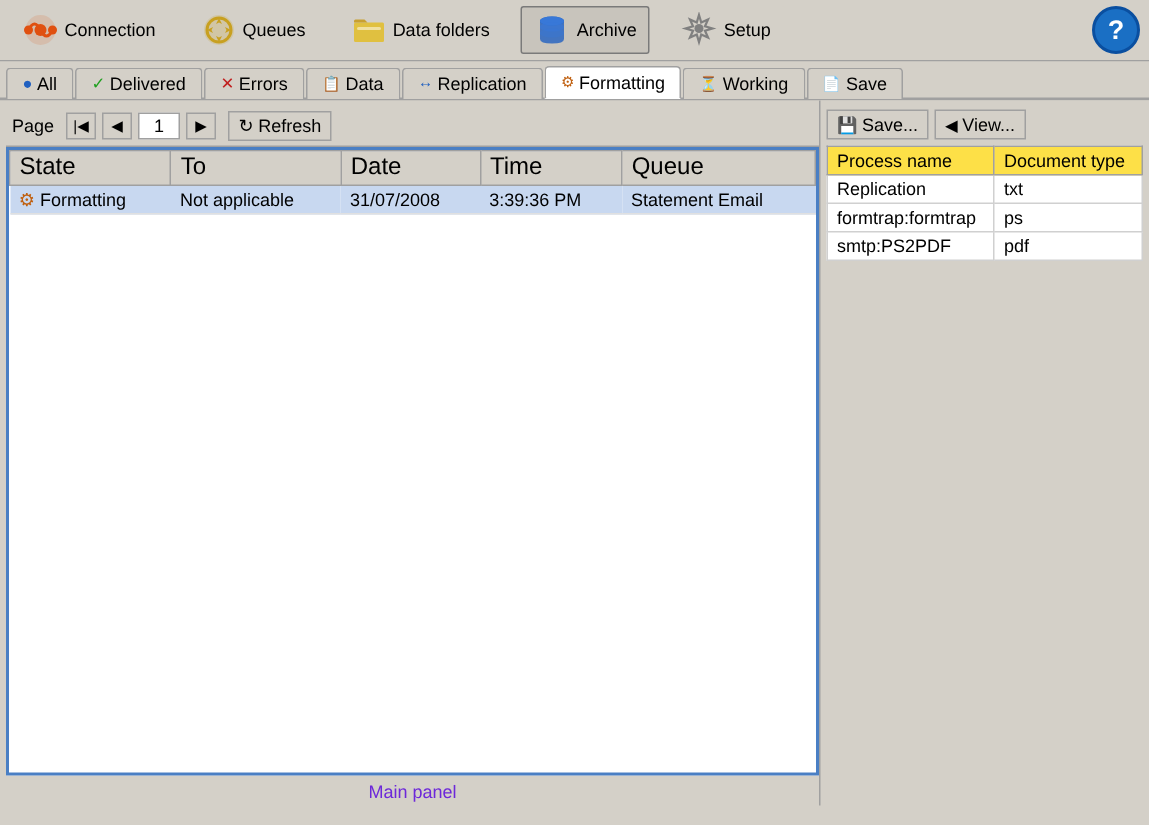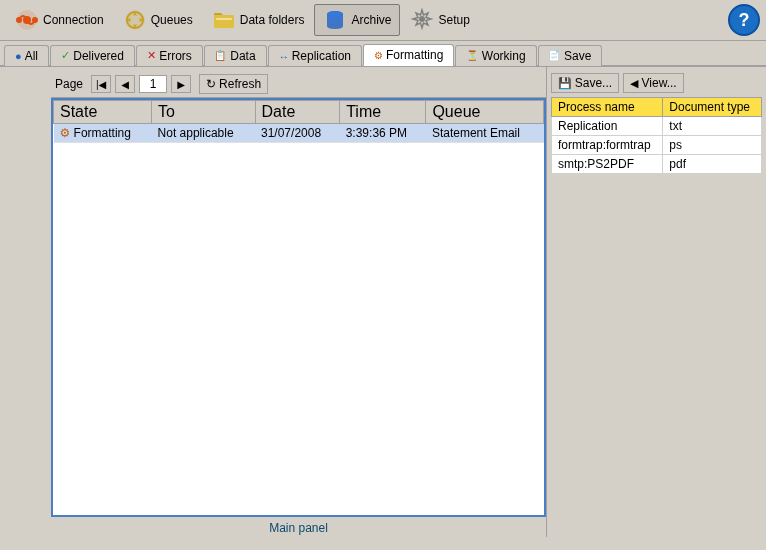--- a/index.html
+++ b/index.html
@@ -1,21 +1,21 @@
 <!DOCTYPE html>
 <html><head>
   <meta charset="utf-8">
   <style>
     * { box-sizing: border-box; margin: 0; padding: 0; }
     body { font-family: Arial, sans-serif; font-size: 12px; background: #d4d0c8; width: 766px; height: 550px; overflow: hidden; }
 
     
     #toolbar {
       display: flex; align-items: center; background: #d4d0c8;
-      padding: 4px 6px; border-bottom: 1px solid #a0a0a0; gap: 1px;
+      padding: 4px 6px; border-bottom: 1px solid #a0a0a0; gap: 12px;
     }
     .toolbar-btn {
       display: flex; align-items: center; gap: 4px;
       padding: 3px 8px; background: #d4d0c8; border: 1px solid transparent;
       cursor: pointer; font-size: 12px; border-radius: 2px;
     }
     .toolbar-btn.active { border: 1px solid #7a7a7a; background: #c8c4bc; }
     .toolbar-icon { width: 24px; height: 24px; display: flex; align-items: center; justify-content: center; }
     #help-btn {
       margin-left: auto; width: 32px; height: 32px; border-radius: 50%;
@@ -83,25 +83,25 @@
       display: flex; align-items: center; gap: 3px; padding: 2px 6px;
       background: #d4d0c8; border: 1px solid #a0a0a0; cursor: pointer;
       font-size: 12px;
     }
     #right-table { width: 100%; border-collapse: collapse; background: white; border: 1px solid #a0a0a0; }
     #right-table th { background: #fde047; border: 1px solid #a0a0a0; padding: 2px 6px; font-weight: normal; font-size: 12px; }
     #right-table td { border: 1px solid #d0d0d0; padding: 2px 6px; font-size: 12px; }
 
     
     #panel-label {
-      text-align: center; padding: 4px 0 2px; font-size: 12px; color: #0c4a6e;
+      text-align: center; padding: 4px 0 2px; font-size: 12px; color: #6d28d9;
     }
 
     #left-panel-wrapper {
-      flex: 1; display: flex; flex-direction: column; padding: 4px 0 0 4px; margin-left: 47px;
+      flex: 1; display: flex; flex-direction: column; padding: 4px 0 0 4px;
     }
     #table-wrapper {
       flex: 1; border: 2px solid #4a7fc4; background: white; overflow: hidden;
     }
   </style>
 </head>
 <body>
 
 <div id="toolbar">
   <button class="toolbar-btn">

